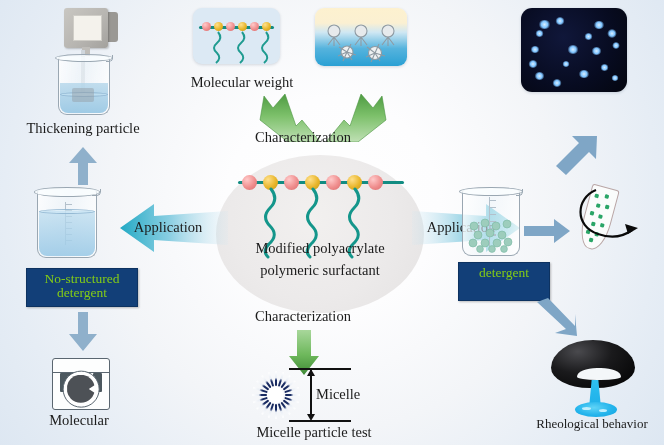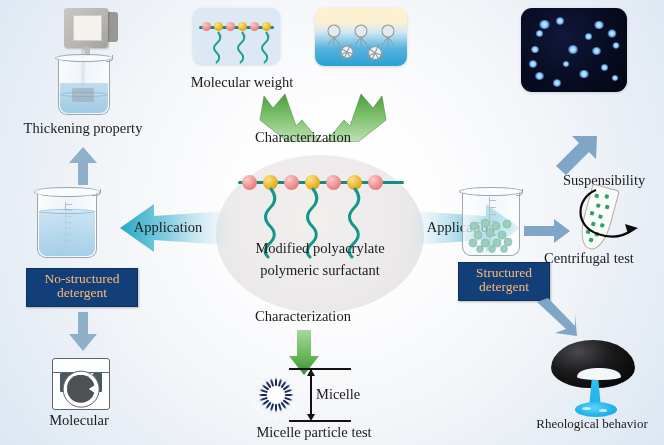--- a/index.html
+++ b/index.html
@@ -12,21 +12,21 @@
     position:relative;width:664px;height:445px;
     background:
       radial-gradient(circle at 50% 46%, #ffffff 0%, #fdfdfe 26%, #f3f5f8 55%, #e6edf5 80%, #dde7f2 100%);
     overflow:hidden;
   }
   .lbl{position:absolute;color:#1b1b1b;white-space:nowrap;}
   .lbl.c{transform:translateX(-50%);}
 
   
   .badge{
-    position:absolute;background:#123f78;color:#fdba74;text-align:center;
+    position:absolute;background:#123f78;color:#84cc16;text-align:center;
     border:1px solid #0d3260;line-height:1.05;
     box-shadow:1px 1px 2px rgba(0,0,0,.25);
   }
   .badge span{display:block;}
 
   
   .beaker{position:absolute;}
   .beaker .glass{
     position:absolute;left:0;top:6%;width:100%;height:94%;
     border:1.4px solid #9aa7b2;border-top:none;
@@ -188,21 +188,21 @@
   </div>
   <div style="position:absolute;left:81px;top:50px;width:4px;height:46px;background:#cfd6dc;"></div>
   <div class="beaker" style="left:58px;top:53px;width:52px;height:62px;">
     <div class="glass"></div>
       <div class="rim"></div>
       <div class="spout"></div>
     <div class="liquid" style="height:48%;background:linear-gradient(to bottom,rgba(176,212,233,.75),rgba(150,198,227,.9));"></div>
     <div class="meniscus" style="bottom:29%;background:rgba(196,226,243,.6);"></div>
   </div>
   <div style="position:absolute;left:72px;top:88px;width:22px;height:14px;background:rgba(150,160,168,.5);border-radius:2px;"></div>
-  <div class="lbl c" id="thick-label" style="left:83px;top:120px;font-size:14.5px;">Thickening property</div>
+  <div class="lbl c" id="thick-label" style="left:83px;top:120px;font-size:14.5px;">Thickening particle</div>
 
   <svg style="position:absolute;left:66px;top:146px;" width="34" height="40">
     <path d="M17,1 L31,17 L22,17 L22,39 L12,39 L12,17 L3,17 Z" fill="#8fb0cb"></path>
   </svg>
 
   <div class="beaker" style="left:37px;top:186px;width:60px;height:72px;">
     <div class="glass"></div>
       <div class="rim"></div>
       <div class="spout"></div>
     <div class="ticks">
@@ -341,21 +341,20 @@
     <div class="xtal" style="left:31px;top:71px;width:10px;height:8px;"></div>
     <div class="xtal" style="left:57px;top:62px;width:12px;height:8px;"></div>
     <div class="xtal" style="left:79px;top:56px;width:9px;height:7px;"></div>
     <div class="xtal" style="left:90px;top:67px;width:8px;height:6px;"></div>
     <div class="xtal" style="left:41px;top:53px;width:8px;height:6px;"></div>
   </div>
 
   <svg style="position:absolute;left:552px;top:134px;" width="48" height="44">
     <path d="M45,2 L44,25 L37,18 L14,41 L4,32 L27,9 L20,2 Z" fill="#7fa6c6"></path>
   </svg>
-  <div class="lbl" id="susp-label" style="left:563px;top:172px;font-size:14.5px;">Suspensibility</div>
 
   <div class="beaker" style="left:462px;top:186px;width:58px;height:70px;">
     <div class="glass"></div>
       <div class="rim"></div>
       <div class="spout"></div>
     <div class="ticks" style="top:16%;height:70%;">
       <i style="top:6%"></i>
         <i style="top:20%"></i>
         <i style="top:34%"></i>
       <i style="top:48%"></i>
@@ -375,21 +374,20 @@
           <circle cx="23" cy="57" r="4"></circle>
         <circle cx="35" cy="57" r="4"></circle>
           <circle cx="46" cy="56" r="4"></circle>
           <circle cx="18" cy="63" r="3.4"></circle>
         <circle cx="30" cy="63" r="3.4"></circle>
           <circle cx="42" cy="63" r="3.4"></circle>
       </g>
     </svg>
   </div>
   <div class="badge" style="left:458px;top:262px;width:90px;height:34px;padding-top:3px;font-size:13.5px;">
-    <span>Structured</span>
     <span>detergent</span>
   </div>
 
   <svg style="position:absolute;left:524px;top:218px;" width="48" height="26">
     <path d="M0,8 L30,8 L30,1 L46,13 L30,25 L30,18 L0,18 Z" fill="#7fa6c6"></path>
   </svg>
 
   <div class="tube" style="left:584px;top:186px;width:26px;height:62px;transform:rotate(15deg);">
     <b style="left:4px;top:8px;"></b>
       <b style="left:14px;top:6px;"></b>
@@ -400,21 +398,20 @@
     <b style="left:8px;top:36px;"></b>
       <b style="left:17px;top:35px;"></b>
     <b style="left:5px;top:45px;"></b>
       <b style="left:14px;top:45px;"></b>
     <b style="left:10px;top:52px;"></b>
   </div>
   <svg style="position:absolute;left:568px;top:184px;" width="72" height="62">
     <path d="M28,6 C8,14 6,42 30,50 C44,55 56,52 64,46" stroke="#0a0a0a" stroke-width="2.2" fill="none"></path>
     <path d="M70,44 L57,40 L60,50 Z" fill="#0a0a0a"></path>
   </svg>
-  <div class="lbl c" id="cent-label" style="left:589px;top:250px;font-size:14.5px;">Centrifugal test</div>
 
   <svg style="position:absolute;left:534px;top:298px;" width="44" height="40">
     <path d="M3,4 L14,0 L41,28 L41,16 L43,38 L21,35 L32,31 Z" fill="#7fa6c6"></path>
   </svg>
 
   <div id="pour" style="position:absolute;left:547px;top:340px;width:112px;height:78px;">
     <div class="vessel" style="left:4px;top:0;width:84px;height:48px;"></div>
     <div class="gloss" style="left:30px;top:28px;width:44px;height:12px;
          border-radius:50% 50% 50% 50%/80% 80% 30% 30%;"></div>
     <div class="stream" style="left:42px;top:40px;width:12px;height:28px;

